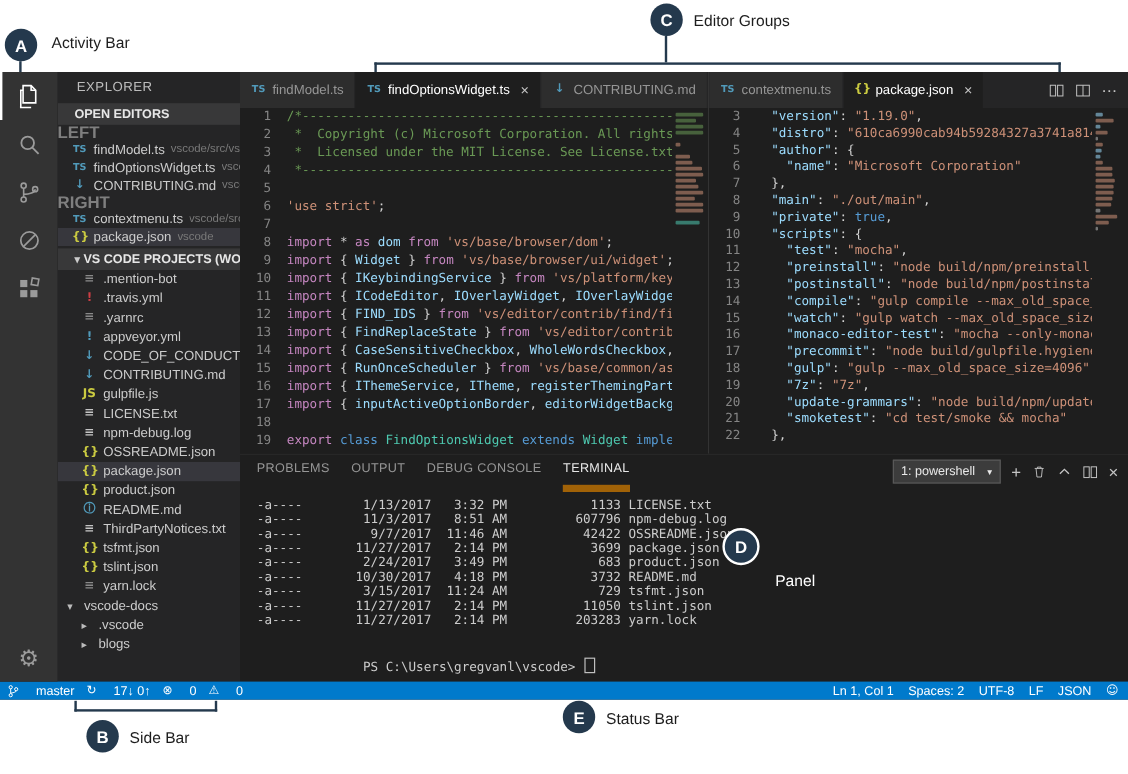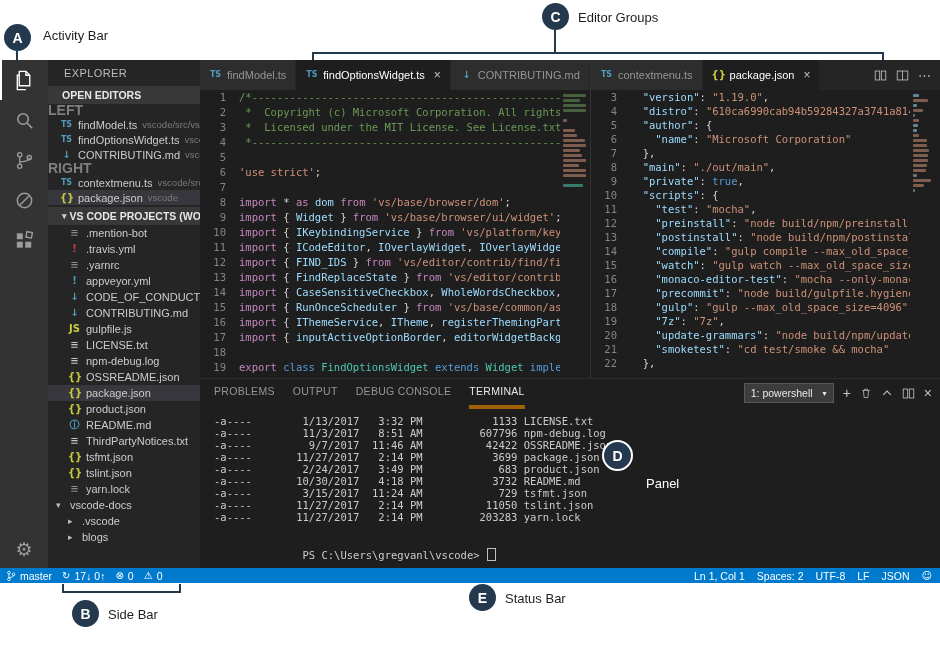--- a/index.html
+++ b/index.html
@@ -66,37 +66,37 @@
   .tk-cm{color:#6A9955;}.tk-kw{color:#C586C0;}.tk-st{color:#569CD6;}.tk-str{color:#CE9178;}
   .tk-id{color:#9CDCFE;}.tk-cls{color:#4EC9B0;}.tk-pl{color:#D4D4D4;}
   .minimap{position:absolute;top:0;right:0;width:30px;height:100%;background:#1e1e1e;padding-top:2px;}
   .mm-bar{height:3px;margin:2px 3px;opacity:.55;border-radius:1px;}
 
   
   .panel{flex:1;display:flex;flex-direction:column;border-top:1px solid #2b2b2b;min-height:0;}
   .panel-header{height:28px;display:flex;align-items:center;flex-shrink:0;}
   .panel-tabs{display:flex;gap:18px;padding-left:14px;}
   .ptab{font-size:10.5px;color:#969696;line-height:27px;letter-spacing:.3px;}
-  .ptab.active{color:#e7e7e7;border-bottom:4px solid #a16207;}
+  .ptab.active{color:#e7e7e7;border-bottom:6px solid #a16207;}
   .panel-actions{margin-left:auto;display:flex;align-items:center;gap:9px;padding-right:8px;color:#c5c5c5;}
   .term-select{display:flex;align-items:center;gap:10px;background:#3c3c3c;border:1px solid #585858;
                padding:1px 6px;font-size:10.5px;color:#e8e8e8;height:16px;}
   .term-select .caret{font-size:8px;}
   .panel-actions .act{display:flex;align-items:center;font-size:14px;}
   .terminal{flex:1;font-family:"DejaVu Sans Mono",monospace;font-size:10.5px;color:#cccccc;
             padding:8px 0 0 14px;overflow:hidden;}
   .term-line{height:12px;line-height:12px;white-space:pre;}
   .term-prompt{margin-top:12px;height:13px;line-height:13px;white-space:pre;}
   .cursor{display:inline-block;width:7px;height:11px;border:1px solid #bfbfbf;vertical-align:-2px;margin-left:1px;}
 
   
   .statusbar{height:15px;background:#007ACC;display:flex;align-items:center;font-size:10.5px;color:#ffffff;flex-shrink:0;}
   .sb-left{display:flex;align-items:center;gap:10px;padding-left:6px;}
   .sb-right{margin-left:auto;display:flex;gap:12px;padding-right:8px;}
-  .status-item{display:flex;align-items:center;gap:4px;white-space:nowrap;}
+  .status-item{display:flex;align-items:center;gap:14px;white-space:nowrap;}
   .sicon{display:flex;align-items:center;font-family:"DejaVu Sans",sans-serif;font-size:10px;}
 </style>
 </head>
 <body>
 
 <div class="canvas">
 
   <div class="ann-circle" style="left:4px;top:24px;">A</div>
   <div class="ann-label" style="left:43px;top:28px;">Activity Bar</div>
   <div class="ann-line" style="left:16px;top:51px;width:2px;height:9px;"></div>

